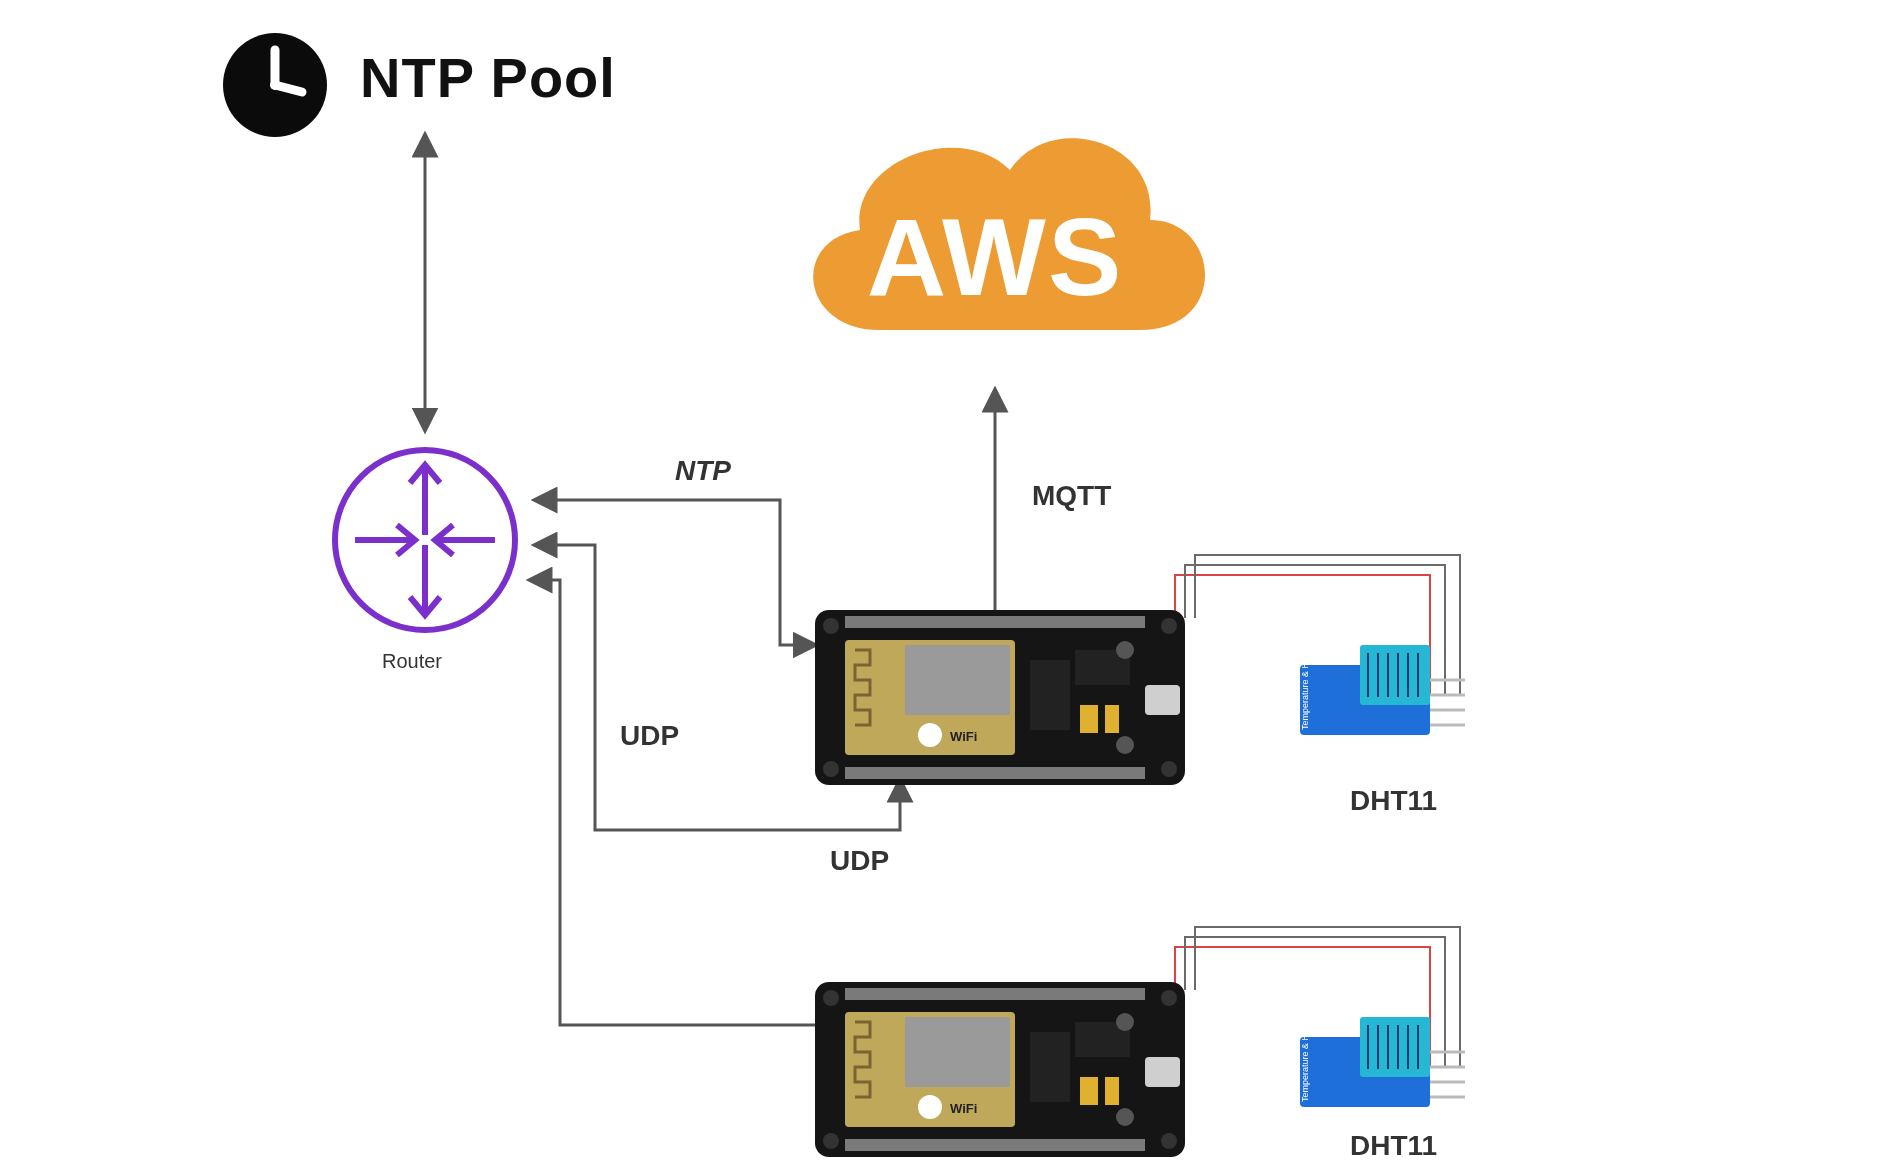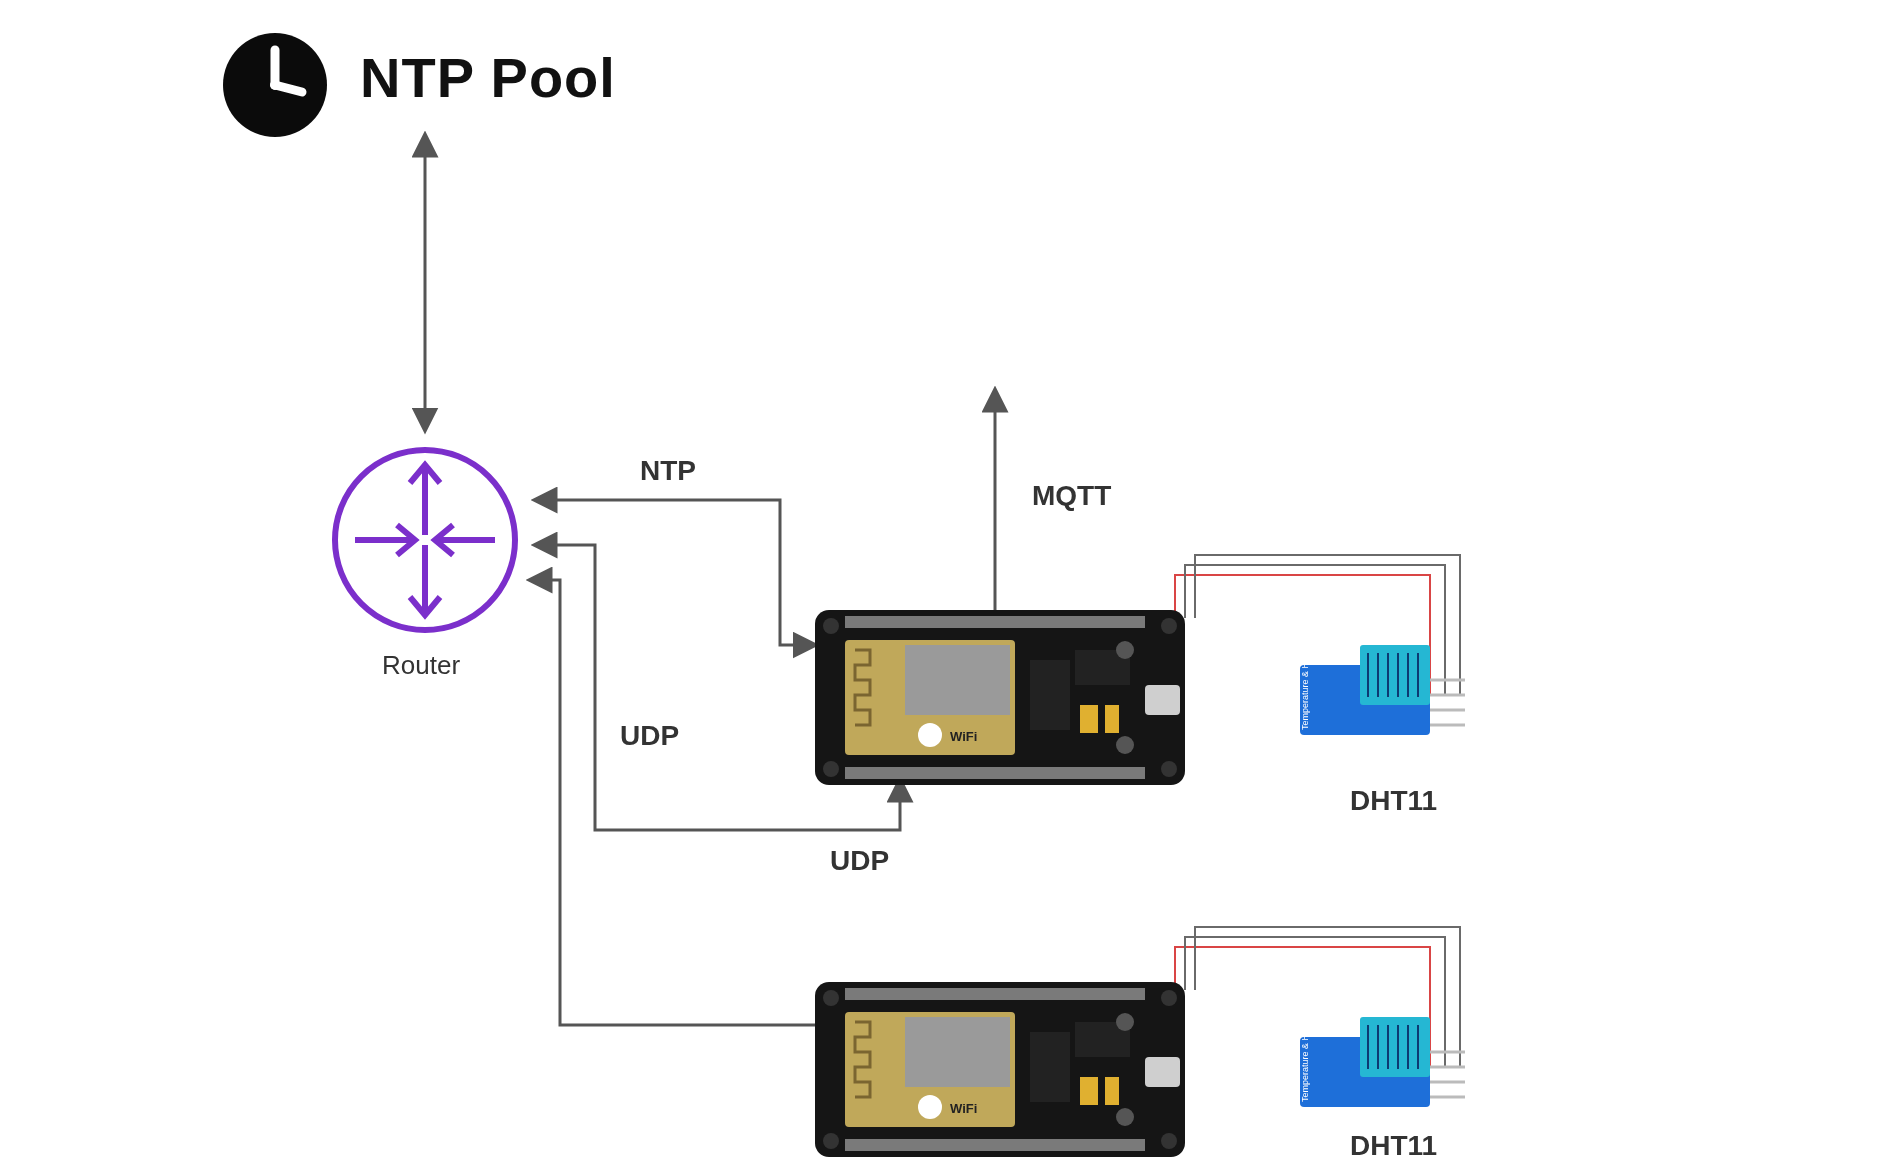--- a/index.html
+++ b/index.html
@@ -18,21 +18,21 @@
   }
   .abs { position: absolute; }
   .label {
     font-weight: 600;
     color: #333;
     font-size: 28px;
   }
   .small-label {
     font-weight: 500;
     color: #333;
-    font-size: 26px;
+    font-size: 20px;
   }
   svg { display: block; }
 </style>
 </head>
 <body>
 
 <div class="stage">
 
 <svg class="abs" style="left:0;top:0" width="1878" height="1160">
   <defs>
@@ -72,41 +72,53 @@
 <div class="abs" style="left:220px; top:30px;">
   <svg width="110" height="110">
     <circle cx="55" cy="55" r="52" fill="#0B0B0B"></circle>
     <circle cx="55" cy="55" r="5" fill="#fff"></circle>
     <line x1="55" y1="55" x2="55" y2="20" stroke="#fff" stroke-width="9" stroke-linecap="round"></line>
     <line x1="55" y1="55" x2="82" y2="62" stroke="#fff" stroke-width="9" stroke-linecap="round"></line>
   </svg>
 </div>
 <div class="abs" style="left:360px; top:45px; font-size:56px; font-weight:900; font-family:'Arial Black',Arial; letter-spacing:1px; color:#111;">NTP Pool</div>
 
+<div class="abs" style="left:760px; top:100px;">
+  <svg width="470" height="300">
+
+    <path d="M 120 230
+             C 40 230 30 140 100 130
+             C 90 60 200 20 250 70
+             C 290 10 400 40 390 120
+             C 460 120 470 230 380 230
+             Z" fill="#ED9B33"></path>
+    <text x="235" y="195" text-anchor="middle" font-family="Arial" font-weight="700" font-size="110" fill="#ffffff" letter-spacing="2">AWS</text>
+  </svg>
+</div>
 
 <div class="abs" style="left:320px; top:435px;">
   <svg width="210" height="210">
     <circle cx="105" cy="105" r="90" fill="none" stroke="#7B2FCB" stroke-width="6"></circle>
 
     <line x1="105" y1="100" x2="105" y2="30" stroke="#7B2FCB" stroke-width="6"></line>
     <polyline points="90,48 105,30 120,48" fill="none" stroke="#7B2FCB" stroke-width="6"></polyline>
 
     <line x1="105" y1="110" x2="105" y2="180" stroke="#7B2FCB" stroke-width="6"></line>
     <polyline points="90,162 105,180 120,162" fill="none" stroke="#7B2FCB" stroke-width="6"></polyline>
 
     <line x1="175" y1="105" x2="115" y2="105" stroke="#7B2FCB" stroke-width="6"></line>
     <polyline points="133,90 115,105 133,120" fill="none" stroke="#7B2FCB" stroke-width="6"></polyline>
 
     <line x1="35" y1="105" x2="95" y2="105" stroke="#7B2FCB" stroke-width="6"></line>
     <polyline points="77,90 95,105 77,120" fill="none" stroke="#7B2FCB" stroke-width="6"></polyline>
   </svg>
 </div>
 <div class="abs small-label" style="left:382px; top:650px;">Router</div>
 
-<div class="abs label" style="left:640px; top:455px;">NTP</div>
+<div class="abs label" style="left:675px; top:455px;font-style:italic;">NTP</div>
 <div class="abs label" style="left:1032px; top:480px;">MQTT</div>
 <div class="abs label" style="left:620px; top:720px;">UDP</div>
 <div class="abs label" style="left:830px; top:845px;">UDP</div>
 
 <div class="abs" style="left:815px; top:610px;">
   <svg width="370" height="175">
     <rect x="0" y="0" width="370" height="175" rx="14" fill="#151515"></rect>
     <circle cx="16" cy="16" r="8" fill="#333"></circle>
         <circle cx="354" cy="16" r="8" fill="#333"></circle>
     <circle cx="16" cy="159" r="8" fill="#333"></circle>

